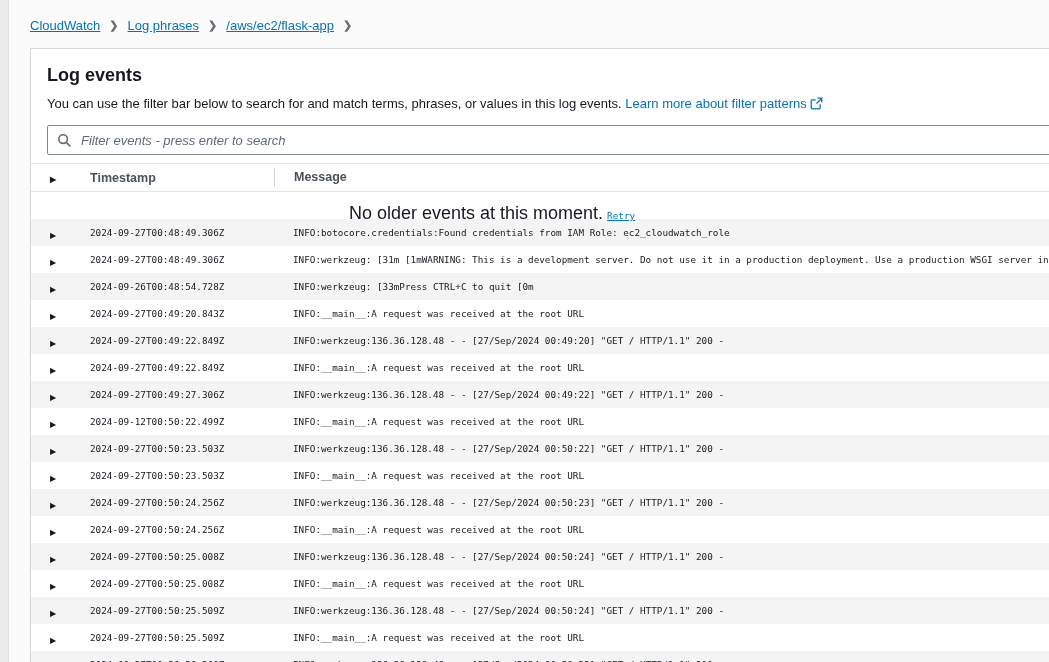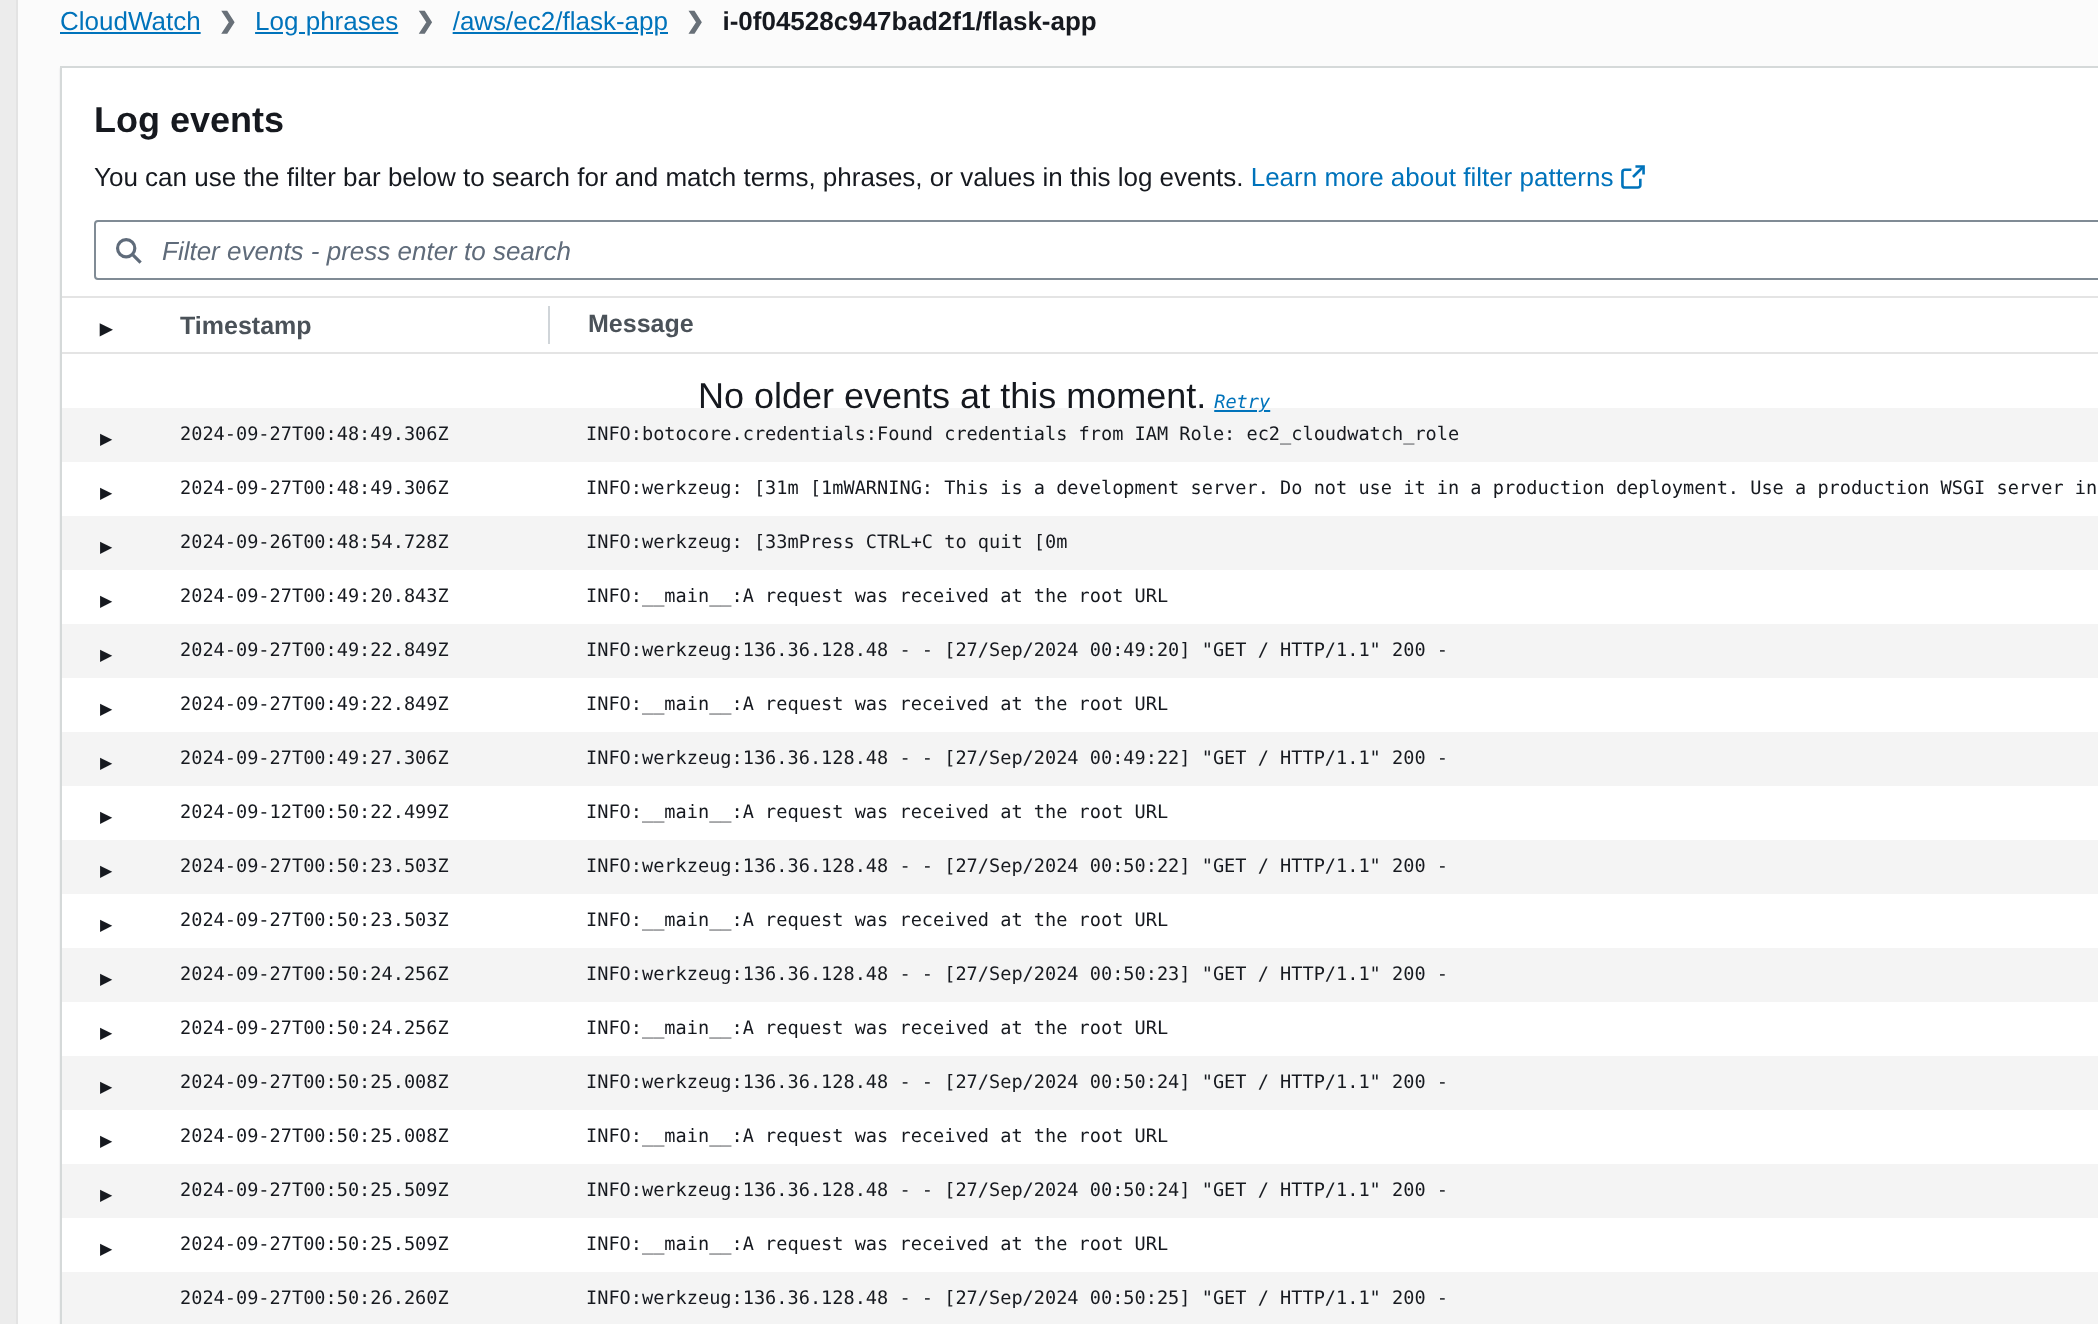--- a/index.html
+++ b/index.html
@@ -13,20 +13,21 @@
   }
   .left-edge-strip {
     position: absolute; left: 0; top: 0; bottom: 0; width: 8px;
     background: #ececec;
     border-right: 1px solid #e3e3e3;
   }
   .content { margin-left: 30px; }
 
   
   .breadcrumb {
+    padding-top: 15px;
     font-size: 13px;
     display: flex; align-items: center; gap: 9px;
     height: 20px;
   }
   .breadcrumb a.crumb {
     color: #0073bb; text-decoration: underline; cursor: pointer;
   }
   .breadcrumb .sep { color: #687078; font-size: 11px; font-weight: 700; }
   .breadcrumb .current { color: #16191f; font-weight: 700; }
 
@@ -90,37 +91,36 @@
   .expand-arrow { font-size: 8px; color: #16191f; cursor: pointer; }
   .ts-cell, .msg-cell {
     font-family: "DejaVu Sans Mono", monospace;
     font-size: 9.3px; color: #16191f;
     white-space: pre; overflow: hidden;
   }
   .msg-cell { padding-left: 19px; }
   .lt-row.striped { background: #f4f4f4; }
   .notice-row { background: #ffffff; }
   .notice-text { font-family: "Liberation Sans", sans-serif; font-size: 18px; color: #16191f; white-space: nowrap; }
-  .retry-link { color: #0073bb; font-style: italic; text-decoration: underline; cursor: pointer; margin-left: 4px; text-align: right; }
+  .retry-link { color: #0073bb; text-decoration: underline; cursor: pointer; margin-left: 4px; text-align: right; }
 </style>
 </head>
 <body>
 
 <div class="left-edge-strip"></div>
 
 <div class="content">
 
   <nav class="breadcrumb">
     <a class="crumb">CloudWatch</a>
     <span class="sep">❯</span>
     <a class="crumb">Log phrases</a>
     <span class="sep">❯</span>
     <a class="crumb">/aws/ec2/flask-app</a>
     <span class="sep">❯</span>
-    <span class="current">i-0f04528c947bad2f1/flask-app</span>
   </nav>
 
   <section class="card">
     <div class="card-head">
       <h1 class="panel-title">Log events</h1>
       <div class="panel-desc">
         <span>You can use the filter bar below to search for and match terms, phrases, or values in this log events.</span>
         <a class="learn-link">Learn more about filter patterns</a><span class="ext-icon"><svg width="13" height="13" viewBox="0 0 16 16">
               <path d="M12.5 9v4a1.5 1.5 0 0 1-1.5 1.5H3A1.5 1.5 0 0 1 1.5 13V5A1.5 1.5 0 0 1 3 3.5h4" fill="none" stroke="#0073bb" stroke-width="1.6"></path>
               <path d="M9.5 1.5H14.5V6.5" fill="none" stroke="#0073bb" stroke-width="1.6"></path>

